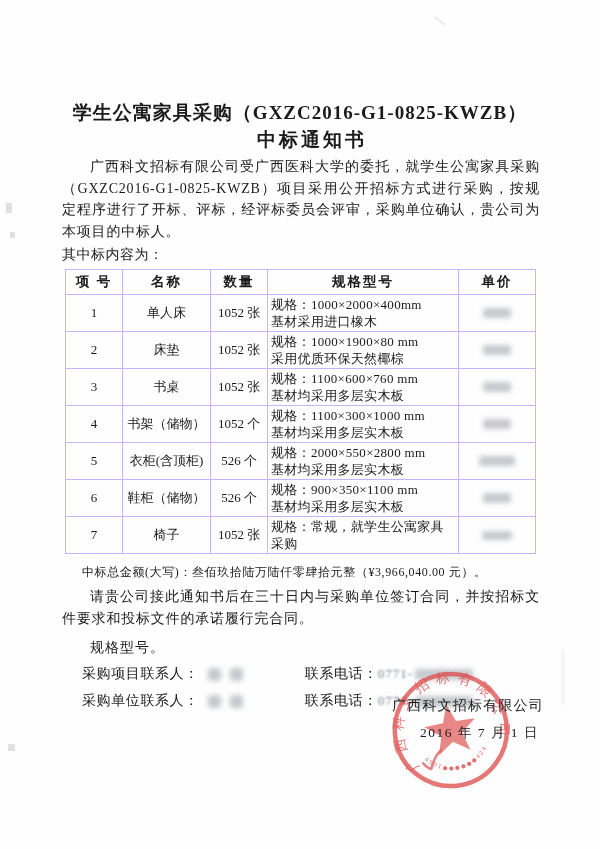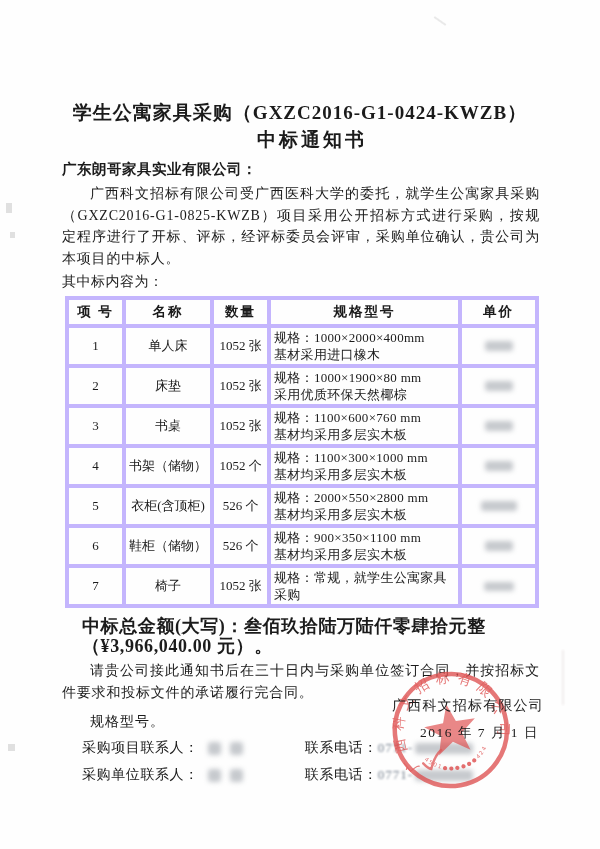--- a/index.html
+++ b/index.html
@@ -32,21 +32,21 @@
   .table-intro{
     margin:2px 60px 0 62px;font-size:14px;font-weight:normal;letter-spacing:.5px;line-height:21px;
   }
 
   
   table.items{
     margin:4px 0 0 65px;width:470px;border-collapse:collapse;
     font-size:13px;table-layout:fixed;
   }
   table.items th,table.items td{
-    border:4px solid #c4b5fd;padding:1px 3px;vertical-align:middle;
+    border:1px solid #c4b5fd;padding:1px 3px;vertical-align:middle;
   }
   table.items th{font-weight:bold;font-size:13.5px;height:22px;letter-spacing:2px;}
   td.c{text-align:center;}
   td.spec{padding:2px 6px;letter-spacing:.3px;}
   td.spec div{line-height:17px;}
   tbody tr{height:37px;}
   tbody tr:nth-of-type(7){height:24px;}
 
   
   .redact{
@@ -55,21 +55,21 @@
   }
   .price-blob{width:28px;height:10px;margin:0 auto;display:block;}
   tbody tr:nth-of-type(5) .price-blob{width:36px;}
   tbody tr:nth-of-type(7) .price-blob{width:30px;height:9px;}
   .name-blob{width:13px;height:13px;margin-left:9px;}
   .phone-blob{width:58px;height:11px;margin-left:2px;}
   .phone-prefix{filter:blur(1.2px);color:#76808f;font-size:13px;letter-spacing:1px;}
 
   
   .total-line{
-    margin:8px 40px 0 82px;font-size:18px;font-weight:bold;letter-spacing:.6px;line-height:20px;
+    margin:8px 40px 0 82px;font-size:12px;font-weight:normal;letter-spacing:.6px;line-height:20px;
   }
   .closing{margin:10px 60px 0 62px;font-size:14px;text-indent:2em;letter-spacing:1px;}
 
   
   .contact-row{
     margin:7px 60px 0 82px;font-size:14px;letter-spacing:.6px;height:20px;
     display:flex;align-items:center;
   }
   .c-phone-label{margin-left:62px;}
 
@@ -97,24 +97,23 @@
 <body>
 
 <div class="page">
 
   <div class="artifact a1"></div>
   <div class="artifact a2"></div>
   <div class="artifact a3"></div>
   <div class="artifact a4"></div>
   <div class="artifact a5"></div>
 
-  <div class="title1">学生公寓家具采购（GXZC2016-G1-0424-KWZB）</div>
+  <div class="title1">学生公寓家具采购（GXZC2016-G1-0825-KWZB）</div>
   <div class="title2">中标通知书</div>
 
-  <div class="recipient">广东朗哥家具实业有限公司：</div>
 
   <div class="para">广西科文招标有限公司受广西医科大学的委托，就学生公寓家具采购（GXZC2016-G1-0825-KWZB）项目采用公开招标方式进行采购，按规定程序进行了开标、评标，经评标委员会评审，采购单位确认，贵公司为本项目的中标人。</div>
 
   <div class="table-intro">其中标内容为：</div>
 
   <table class="items">
     <colgroup>
       <col style="width:57px">
         <col style="width:88px">
         <col style="width:57px">

